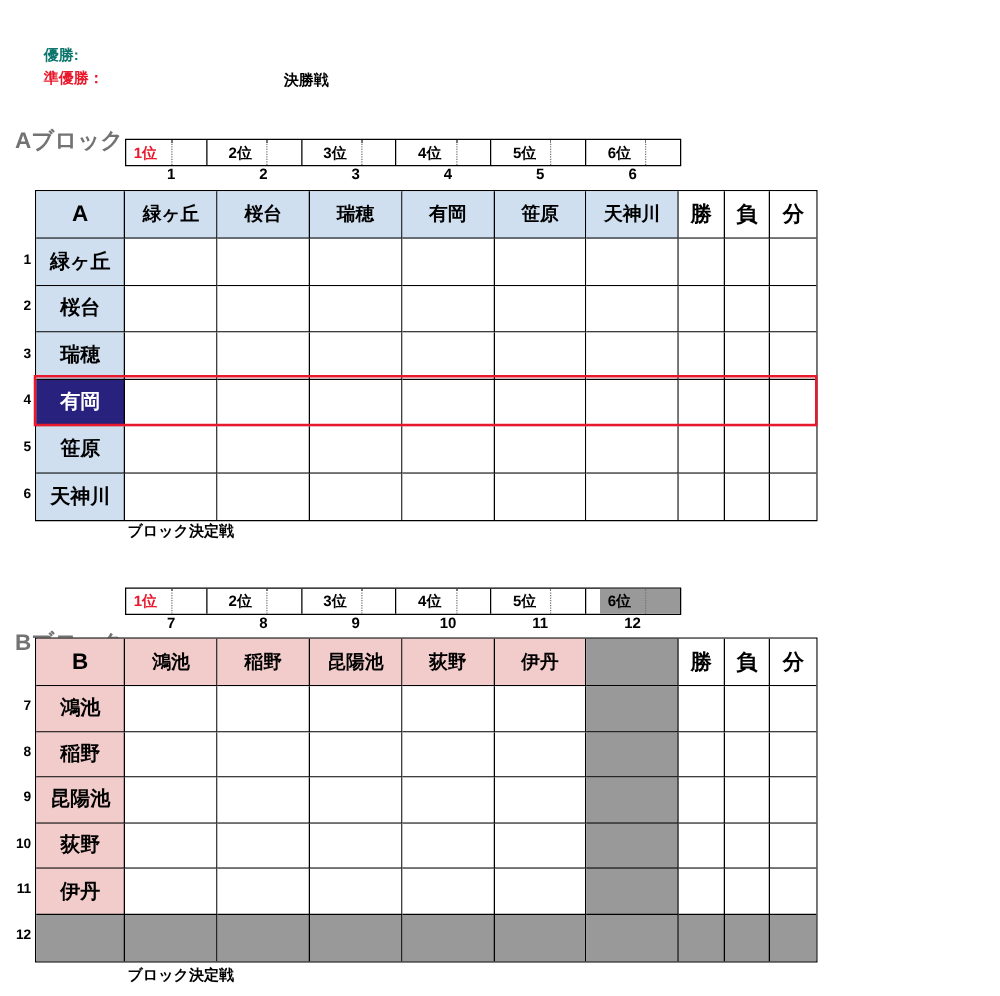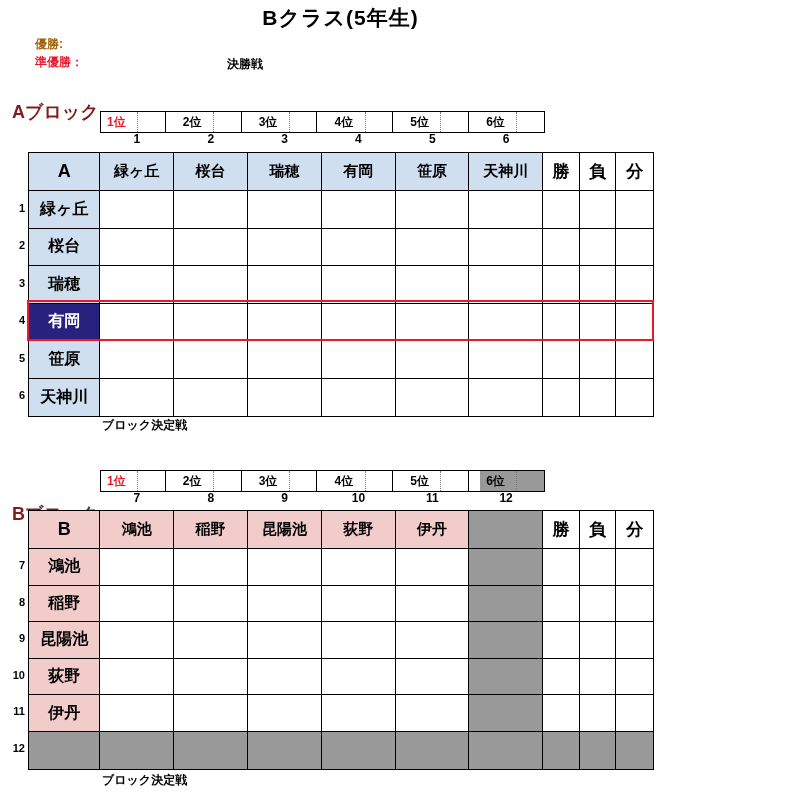--- a/index.html
+++ b/index.html
@@ -6,25 +6,25 @@
   .page{
     position:relative;width:800px;height:797px;background:#ffffff;
     font-family:"Liberation Sans", sans-serif;color:#000;overflow:hidden;
   }
   .abs{position:absolute;}
 
   .title{
     left:28px;top:4px;width:625px;text-align:center;
     font-size:21px;font-weight:bold;letter-spacing:1px;
   }
-  .champ{left:35px;top:36px;font-size:12px;font-weight:bold;color:#a16207;}
+  .champ{left:35px;top:36px;font-size:12px;font-weight:bold;color:#0f766e;}
   .runner{left:35px;top:54px;font-size:12px;font-weight:bold;color:#e8192c;font-family:Liberation Serif, serif;}
   .final{left:227px;top:56px;font-size:12px;font-weight:bold;color:#000;}
 
-  .block-label{font-size:18px;font-weight:bold;color:#7f1d1d;}
+  .block-label{font-size:18px;font-weight:bold;color:#737373;}
 
   
   .rank-strip{
     left:100px;width:443px;height:20px;display:flex;
     border:1.5px solid #000;box-sizing:content-box;background:#fff;gap:11px;
   }
   .pair{flex:1;display:flex;border-right:1px solid #000;box-sizing:border-box;}
   .pair:last-child{border-right:none;}
   .pair .lab{
     width:58%;box-sizing:border-box;border-right:1px dotted #777;
@@ -67,21 +67,20 @@
     left:27px;top:300px;width:627px;height:41px;
     border:2px solid #e8192c;box-sizing:border-box;pointer-events:none;
   }
   .decider{font-size:12px;font-weight:bold;}
 </style>
 </head>
 <body>
 
 <div class="page">
 
-  <div class="abs title">Bクラス(5年生)</div>
 
   <div class="abs champ">優勝:</div>
   <div class="abs runner">準優勝：</div>
   <div class="abs final">決勝戦</div>
 
   <div class="abs block-label" style="left:12px;top:100px;">Aブロック</div>
 
   <div class="abs rank-strip" style="top:111px;">
     <div class="pair">
         <div class="lab red">1位</div>

